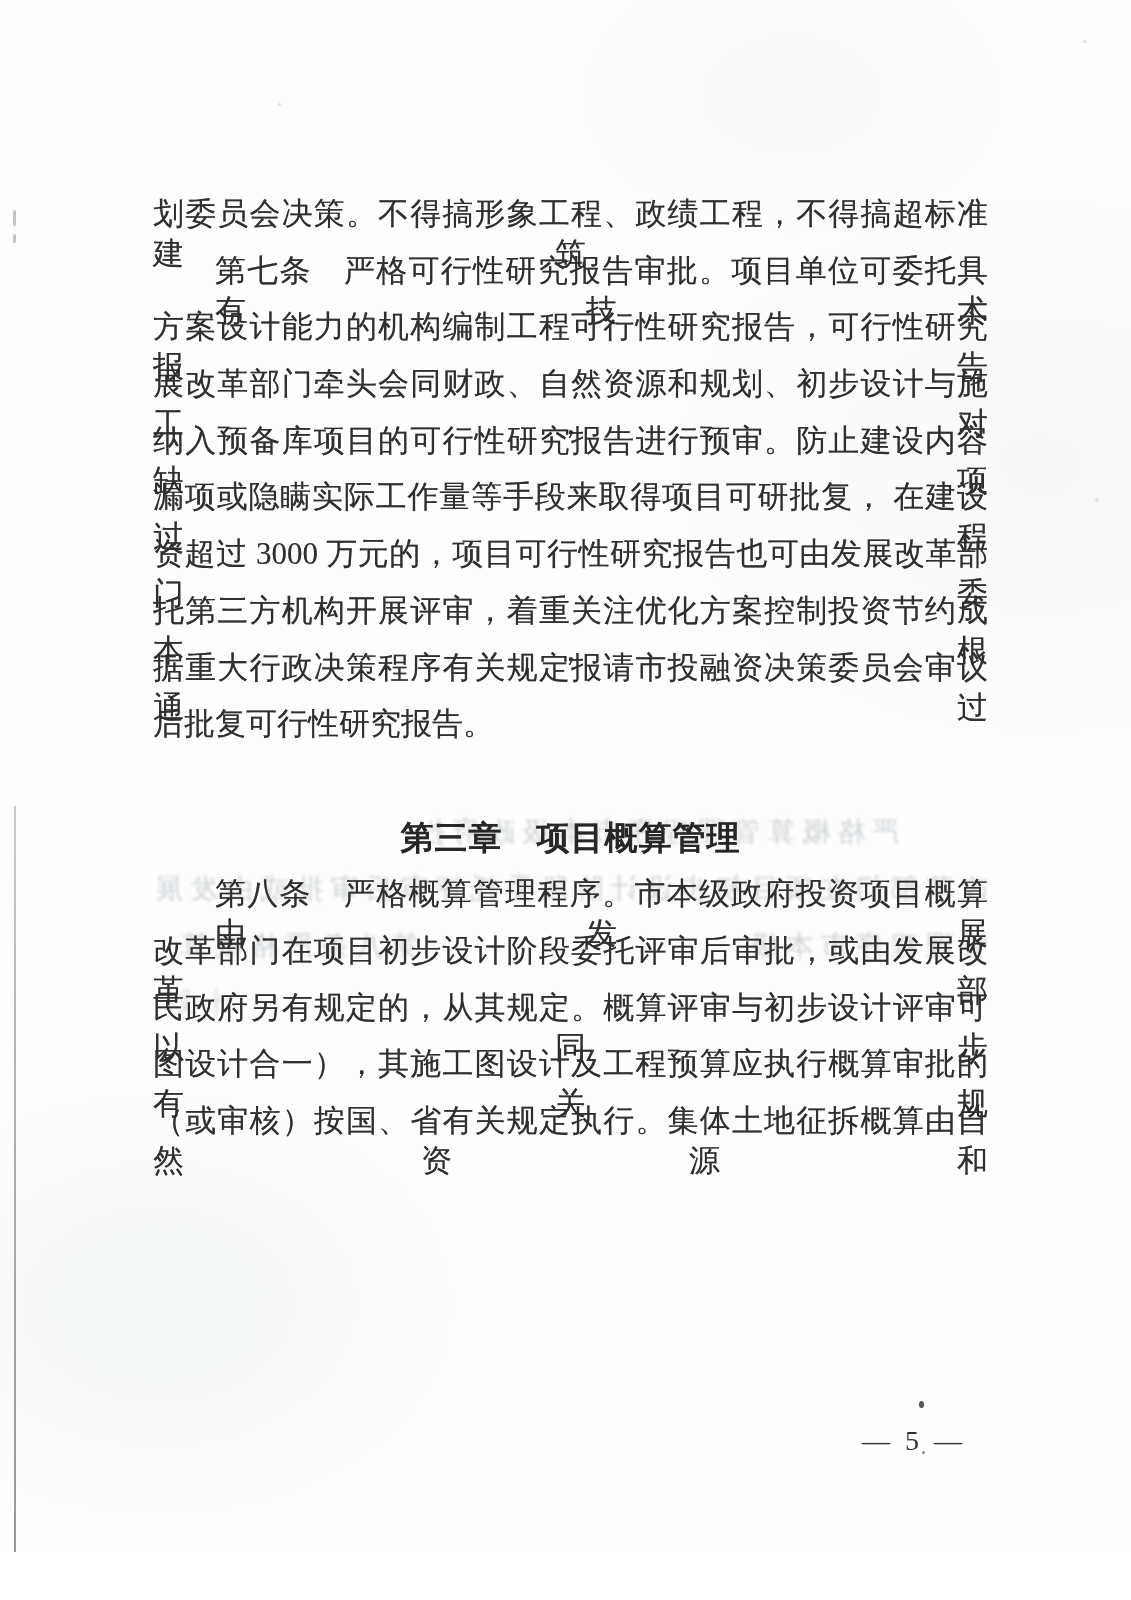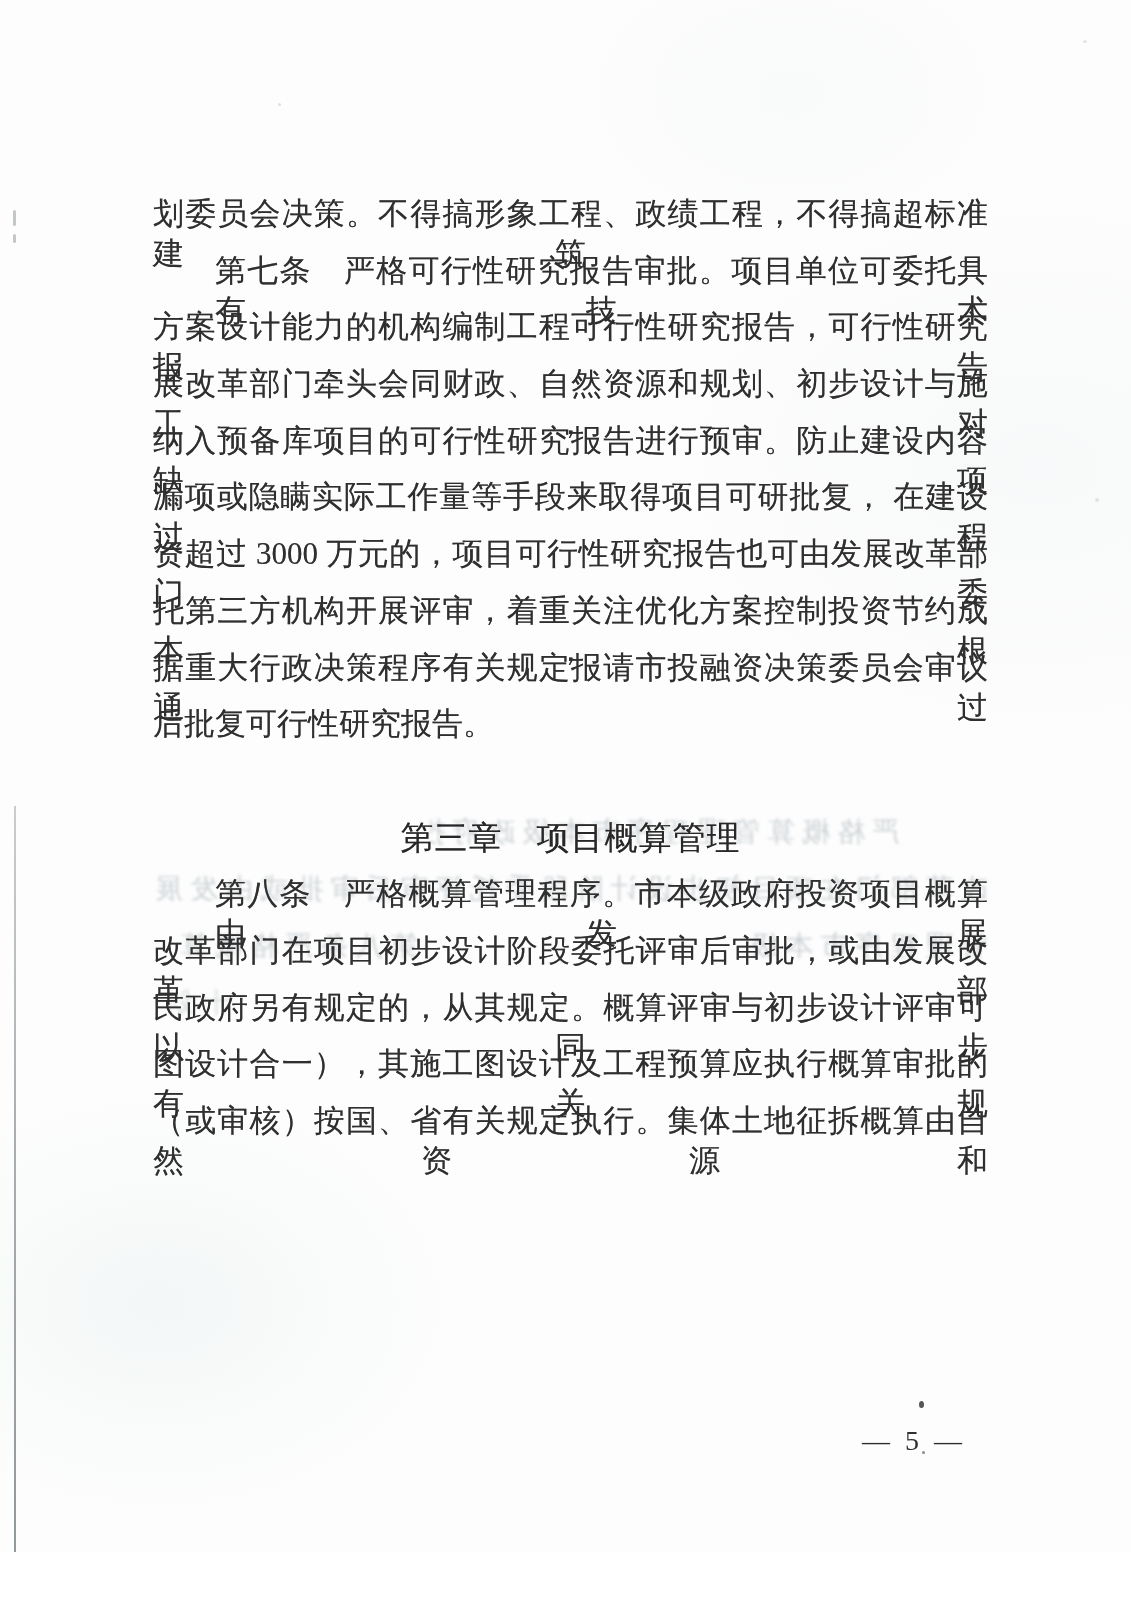--- a/index.html
+++ b/index.html
@@ -21,21 +21,21 @@
     font-size:31px;line-height:40px;
     text-align:justify;text-align-last:justify;
     text-justify:inter-character;
     text-shadow:0 0 .4px rgba(47,47,47,.55);
   }
   .row.indent{padding-left:62px;}
   .row.short{text-align-last:left;}
   .row.blank{}
   .row.heading{
     font-family:"Liberation Sans","DejaVu Sans",sans-serif;
-    font-weight:400;font-size:33px;line-height:40px;
+    font-weight:700;font-size:33px;line-height:40px;
     text-align:center;text-align-last:center;
     letter-spacing:1px;color:#272727;
   }
   .page-number{
     position:absolute;left:862px;top:1424px;
     font-size:28px;line-height:34px;letter-spacing:4px;color:#2f2f2f;
     white-space:nowrap;
   }
   
   .bleed{

